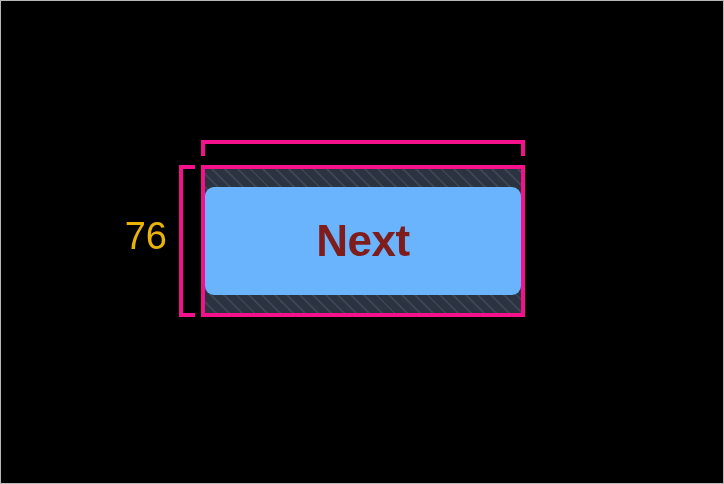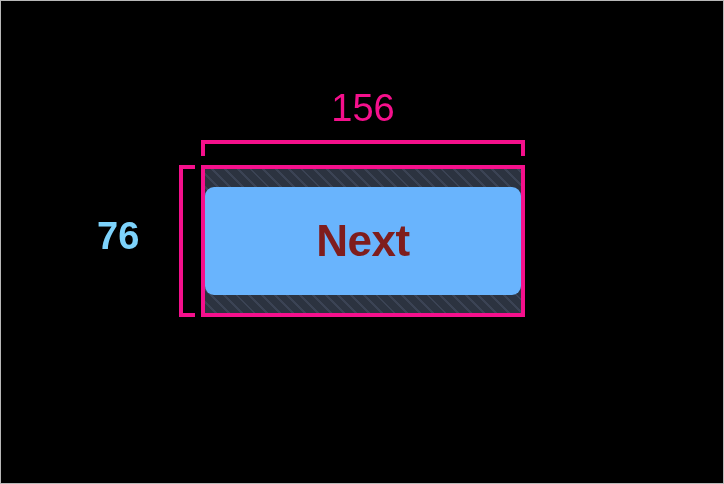--- a/index.html
+++ b/index.html
@@ -145,35 +145,34 @@
     background: #f5108c;
   }
   .dim-height .tick-top { top: 0; }
   .dim-height .tick-bottom { bottom: 0; }
 
   .dim-height-label {
     position: absolute;
     left: 96px;
     top: 216px;
     width: 70px;
-    text-align: left;
-    color: #7dd3fc;
+    text-align: right;
+    color: #eab308;
     font-family: "Liberation Sans", sans-serif;
     font-size: 38px;
-    font-weight: 700;
+    font-weight: 400;
     line-height: 1;
     user-select: none;
   }
 </style>
 </head>
 <body>
 
 <div class="screen">
 
-  <div class="dim-width-label">156</div>
 
   <div class="dim-width">
     <div class="bar"></div>
     <div class="tick-left"></div>
     <div class="tick-right"></div>
   </div>
 
   <div class="dim-height-label">76</div>
 
   <div class="dim-height">

